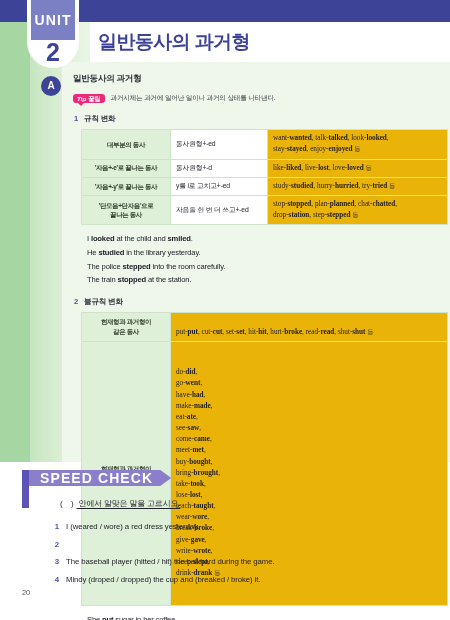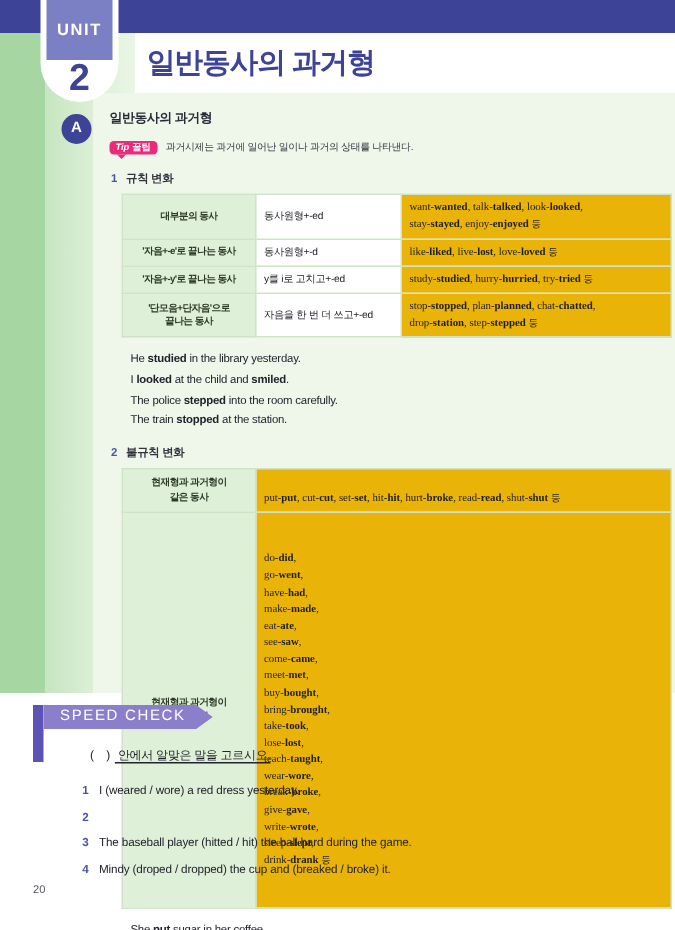--- a/index.html
+++ b/index.html
@@ -24,21 +24,21 @@
     border-bottom-left-radius:26px;border-bottom-right-radius:26px;
     z-index:5;
   }
   .unit-tab-inner{
     position:absolute;left:31px;top:0;width:44px;height:40px;
     background:#7b7fc4;
     z-index:6;
     display:flex;align-items:center;justify-content:center;
   }
   .unit-word{
-    color:#ffffff;font-size:11px;font-weight:bold;letter-spacing:1.1px;
+    color:#ffffff;font-size:14px;font-weight:bold;letter-spacing:1.1px;
     line-height:1;
   }
   .unit-num{
     position:absolute;left:31px;top:38px;width:44px;height:28px;
     z-index:7;display:flex;align-items:center;justify-content:center;
     color:#3d4397;font-size:25px;font-weight:bold;line-height:1;
   }
 
   .title-area{
     position:absolute;left:79px;top:22px;width:371px;height:40px;
@@ -141,21 +141,21 @@
     position:absolute;left:0;top:0;width:7px;height:38px;background:#5d52b5;
   }
   .sc-flag{
     position:absolute;left:7px;top:0;height:16px;
     background:#8b7ecb;
     padding:0 18px 0 11px;
     display:flex;align-items:center;
     clip-path:polygon(0 0,calc(100% - 11px) 0,100% 50%,calc(100% - 11px) 100%,0 100%);
   }
   .sc-flag span{
-    color:#ffffff;font-size:10px;font-weight:normal;letter-spacing:1.1px;line-height:1;
+    color:#ffffff;font-size:14px;font-weight:bold;letter-spacing:1.1px;line-height:1;
   }
 
   .sc-instr{
     position:absolute;left:38px;top:28px;
     font-size:8px;color:#23232e;letter-spacing:-0.2px;
   }
   .sc-instr .paren{letter-spacing:3px;}
   .sc-instr u{text-underline-offset:1.5px;}
 
   .sc-list{position:absolute;left:30px;top:52px;width:400px;}
@@ -227,22 +227,22 @@
         </tr>
         <tr>
           <td class="lbl">'단모음+단자음'으로<br>끝나는 동사</td>
           <td class="rule">자음을 한 번 더 쓰고+-ed</td>
           <td class="ex">stop-<b>stopped</b>, plan-<b>planned</b>, chat-<b>chatted</b>,<br>drop-<b>station</b>, step-<b>stepped</b> <span class="etc">등</span></td>
         </tr>
       </tbody>
         </table>
 
       <div class="examples">
+        <p><span>I </span><b>looked</b><span> at the child and </span><b>smiled</b><span>.</span></p>
         <p><span>He </span><b>studied</b><span> in the library yesterday.</span></p>
-        <p><span>I </span><b>looked</b><span> at the child and </span><b>smiled</b><span>.</span></p>
         <p><span>The police </span><b>stepped</b><span> into the room carefully.</span></p>
         <p><span>The train </span><b>stopped</b><span> at the station.</span></p>
       </div>
 
       <div class="num-head" style="margin-top:11px;">
         <span class="n">2</span>
         <span class="t">불규칙 변화</span>
       </div>
 
       <table class="vt">

